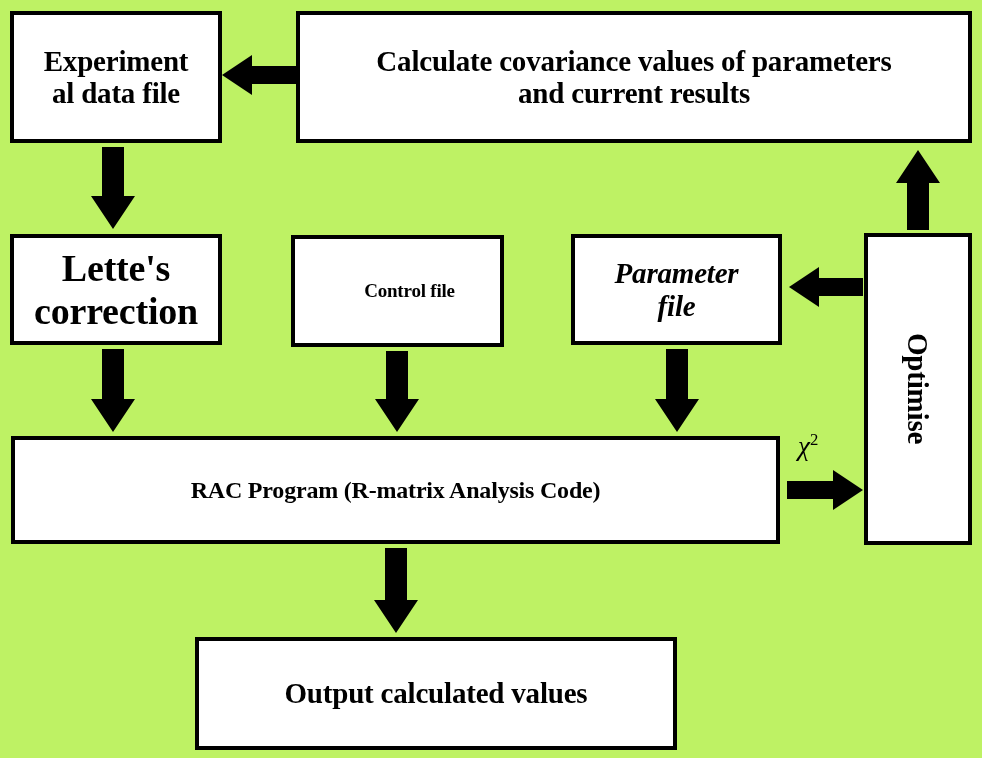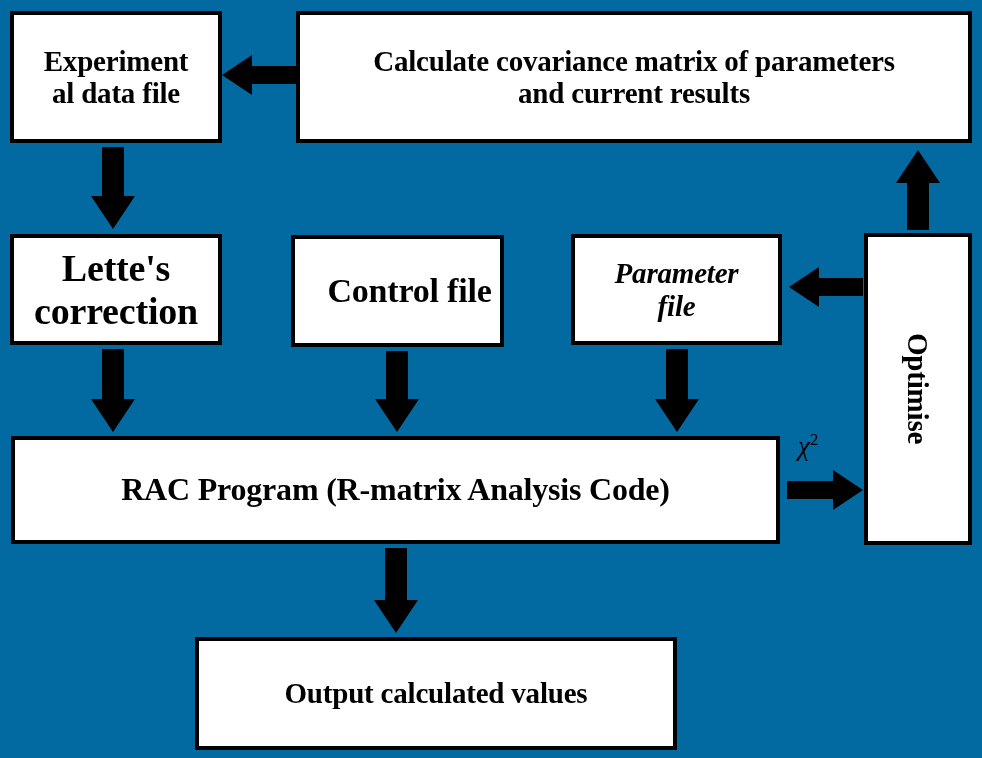--- a/index.html
+++ b/index.html
@@ -8,21 +8,21 @@
     padding: 0;
     background: #ffffff;
   }
   body {
     font-family: "Liberation Serif", "DejaVu Serif", serif;
   }
   #diagram {
     position: relative;
     width: 982px;
     height: 758px;
-    background: #0369a1;
+    background: #bef264;
     overflow: hidden;
   }
   .node {
     position: absolute;
     box-sizing: border-box;
     background: #ffffff;
     border: 4px solid #000000;
     display: flex;
     align-items: center;
     justify-content: center;
@@ -42,35 +42,35 @@
   #node-experimental { left: 10px;  top: 11px;  width: 212px; height: 132px; }
   #node-experimental .label { font-size: 29px; }
 
   #node-covariance  { left: 296px; top: 11px;  width: 676px; height: 132px; }
   #node-covariance .label { font-size: 29px; }
 
   #node-lettes      { left: 10px;  top: 234px; width: 212px; height: 111px; }
   #node-lettes .label { font-size: 38px; font-family: Liberation Serif, serif; }
 
   #node-control     { left: 291px; top: 235px; width: 213px; height: 112px; }
-  #node-control .label { font-size: 34px; margin-left: 24px; }
+  #node-control .label { font-size: 19px; margin-left: 24px; }
 
   #node-parameter   { left: 571px; top: 234px; width: 211px; height: 111px; }
   #node-parameter .label { font-size: 29px; font-style: italic; }
 
   #node-optimise    { left: 864px; top: 233px; width: 108px; height: 312px; }
   #node-optimise .label {
     font-size: 29px;
     writing-mode: vertical-rl;
     text-orientation: mixed;
     transform: rotate(0deg);
   }
 
   #node-rac         { left: 11px;  top: 436px; width: 769px; height: 108px; }
-  #node-rac .label  { font-size: 32px; }
+  #node-rac .label  { font-size: 24px; }
 
   #node-output      { left: 195px; top: 637px; width: 482px; height: 113px; }
   #node-output .label { font-size: 29px; }
 
   
   .arrow {
     position: absolute;
     color: #000000;
   }
   .arrow svg { display: block; overflow: visible; }
@@ -97,21 +97,21 @@
 <body>
 
 <div id="diagram">
 
   <div class="node" id="node-experimental">
     <span class="label">Experiment
 al data file</span>
   </div>
 
   <div class="node" id="node-covariance">
-    <span class="label">Calculate covariance matrix of parameters
+    <span class="label">Calculate covariance values of parameters
 and current results</span>
   </div>
 
   <div class="node" id="node-lettes">
     <span class="label">Lette's
 correction</span>
   </div>
 
   <div class="node" id="node-control">
     <span class="label">Control file</span>

